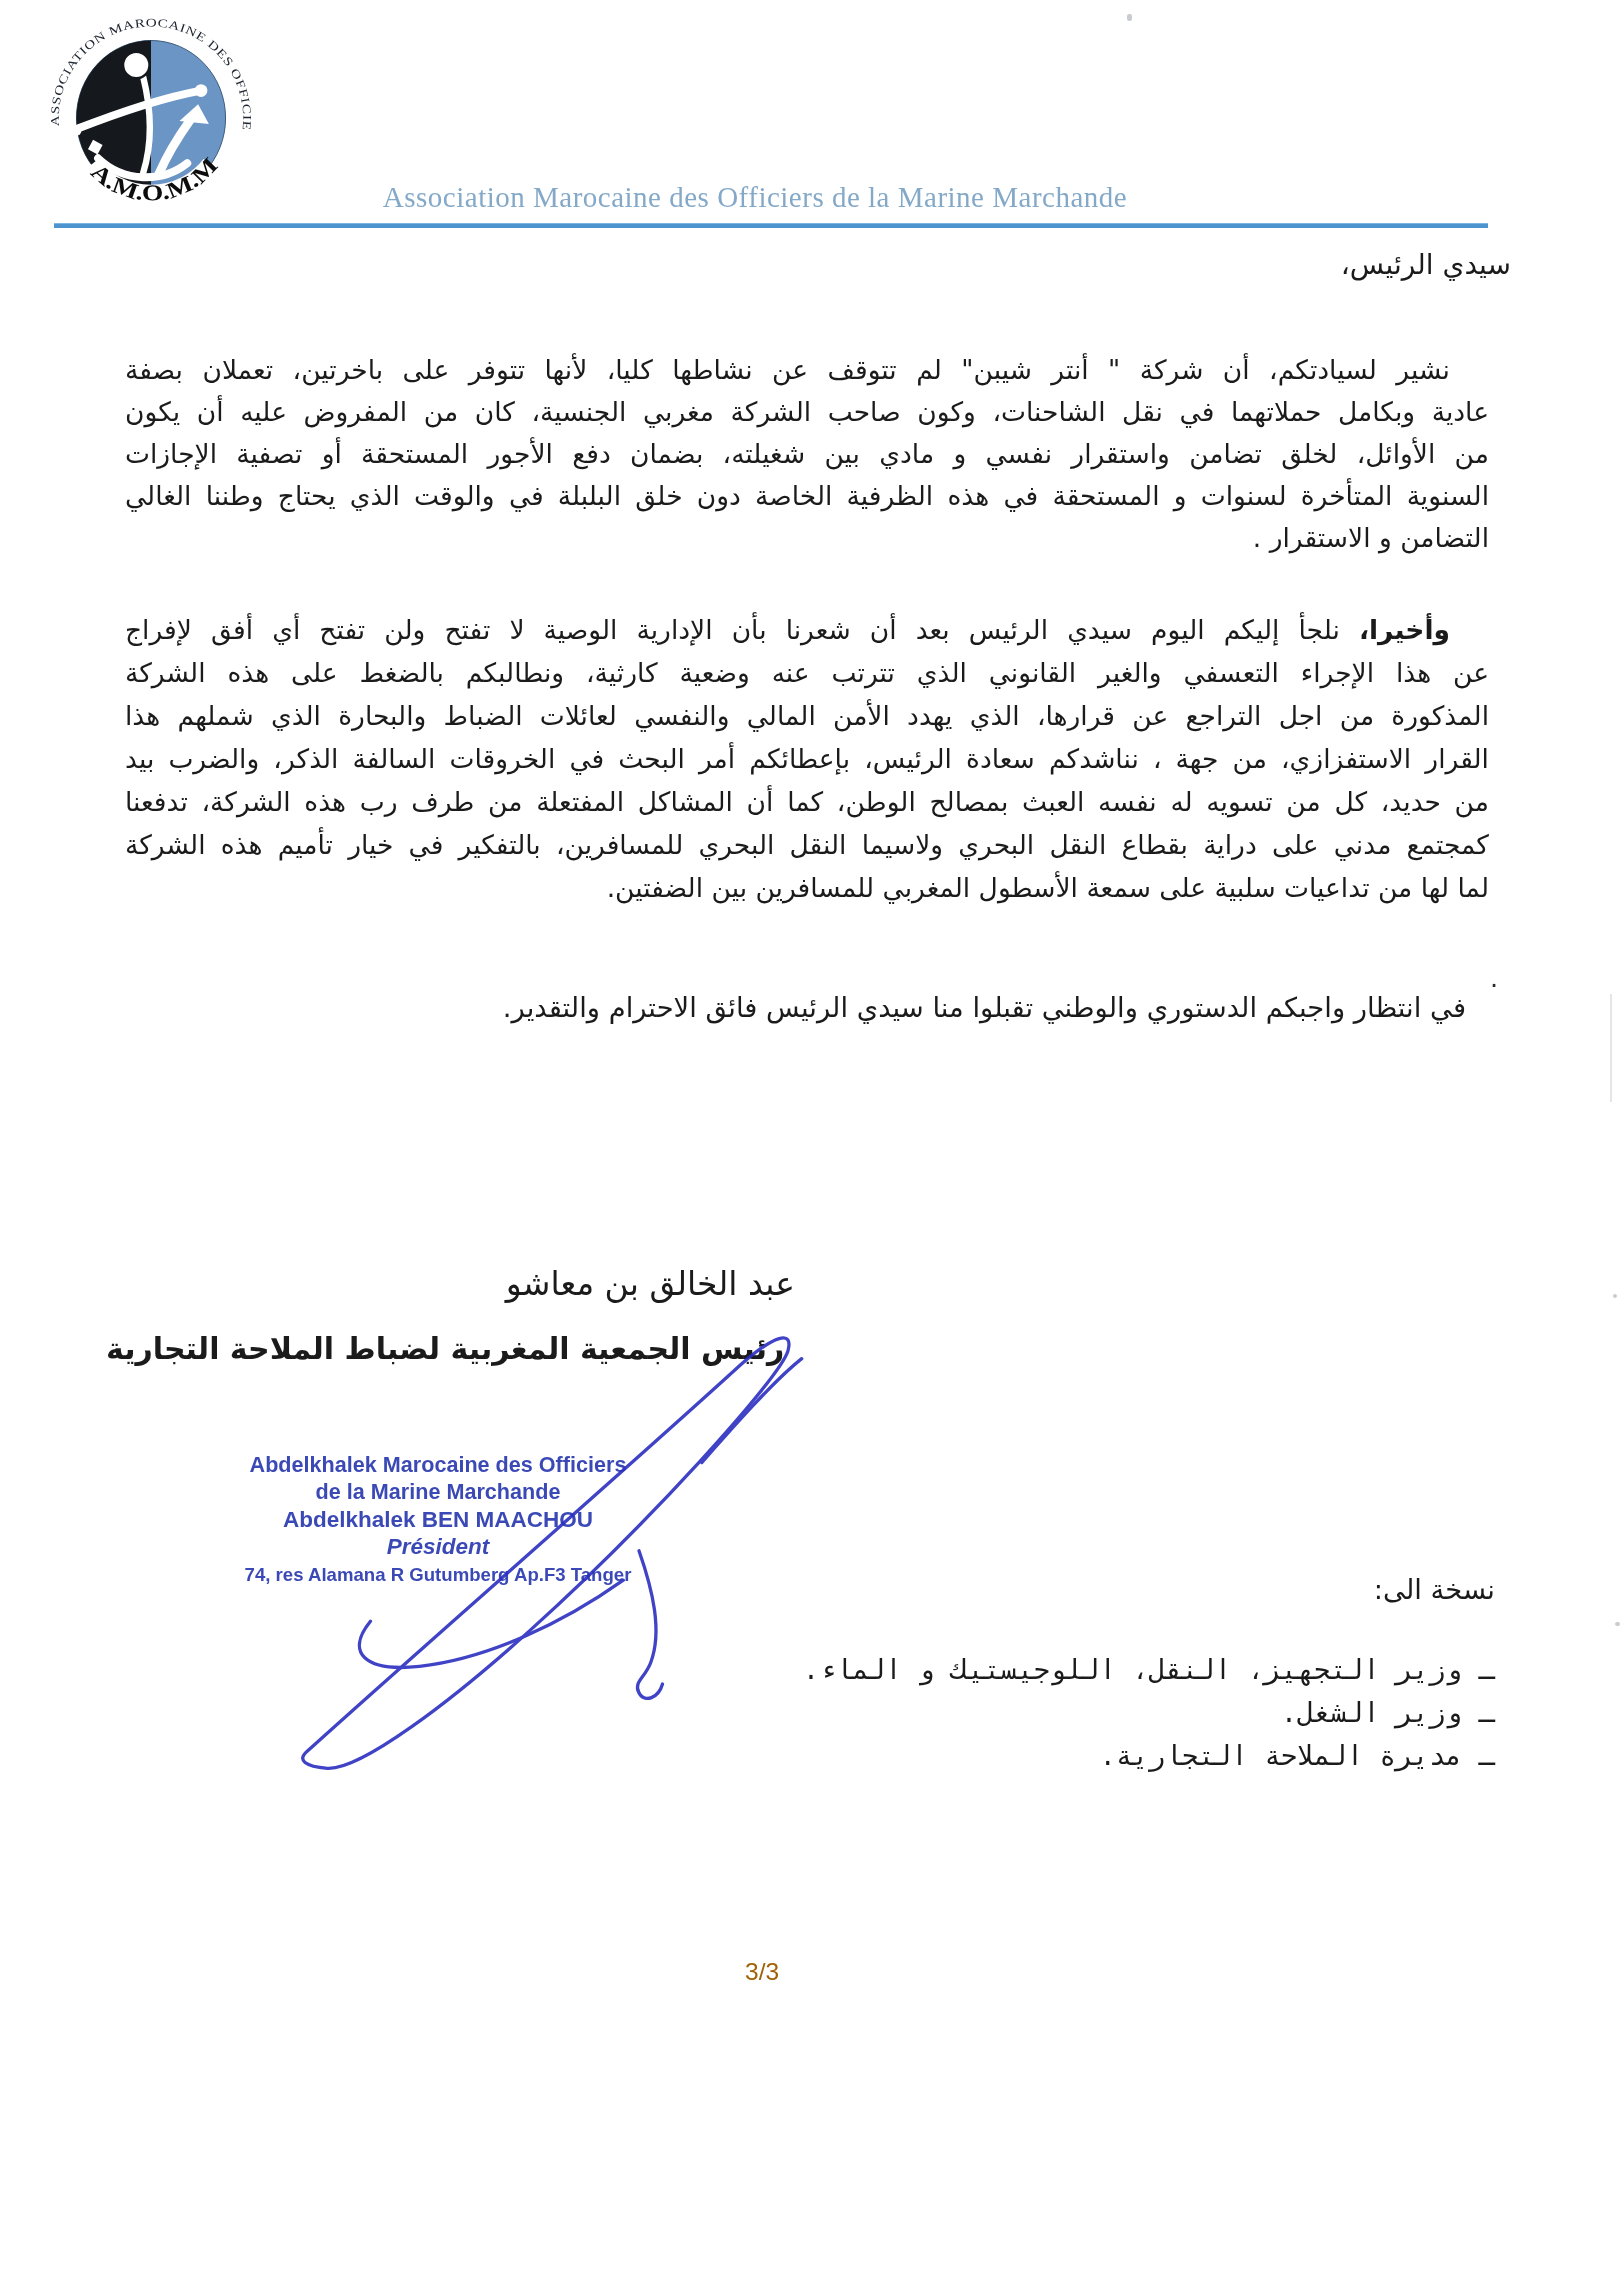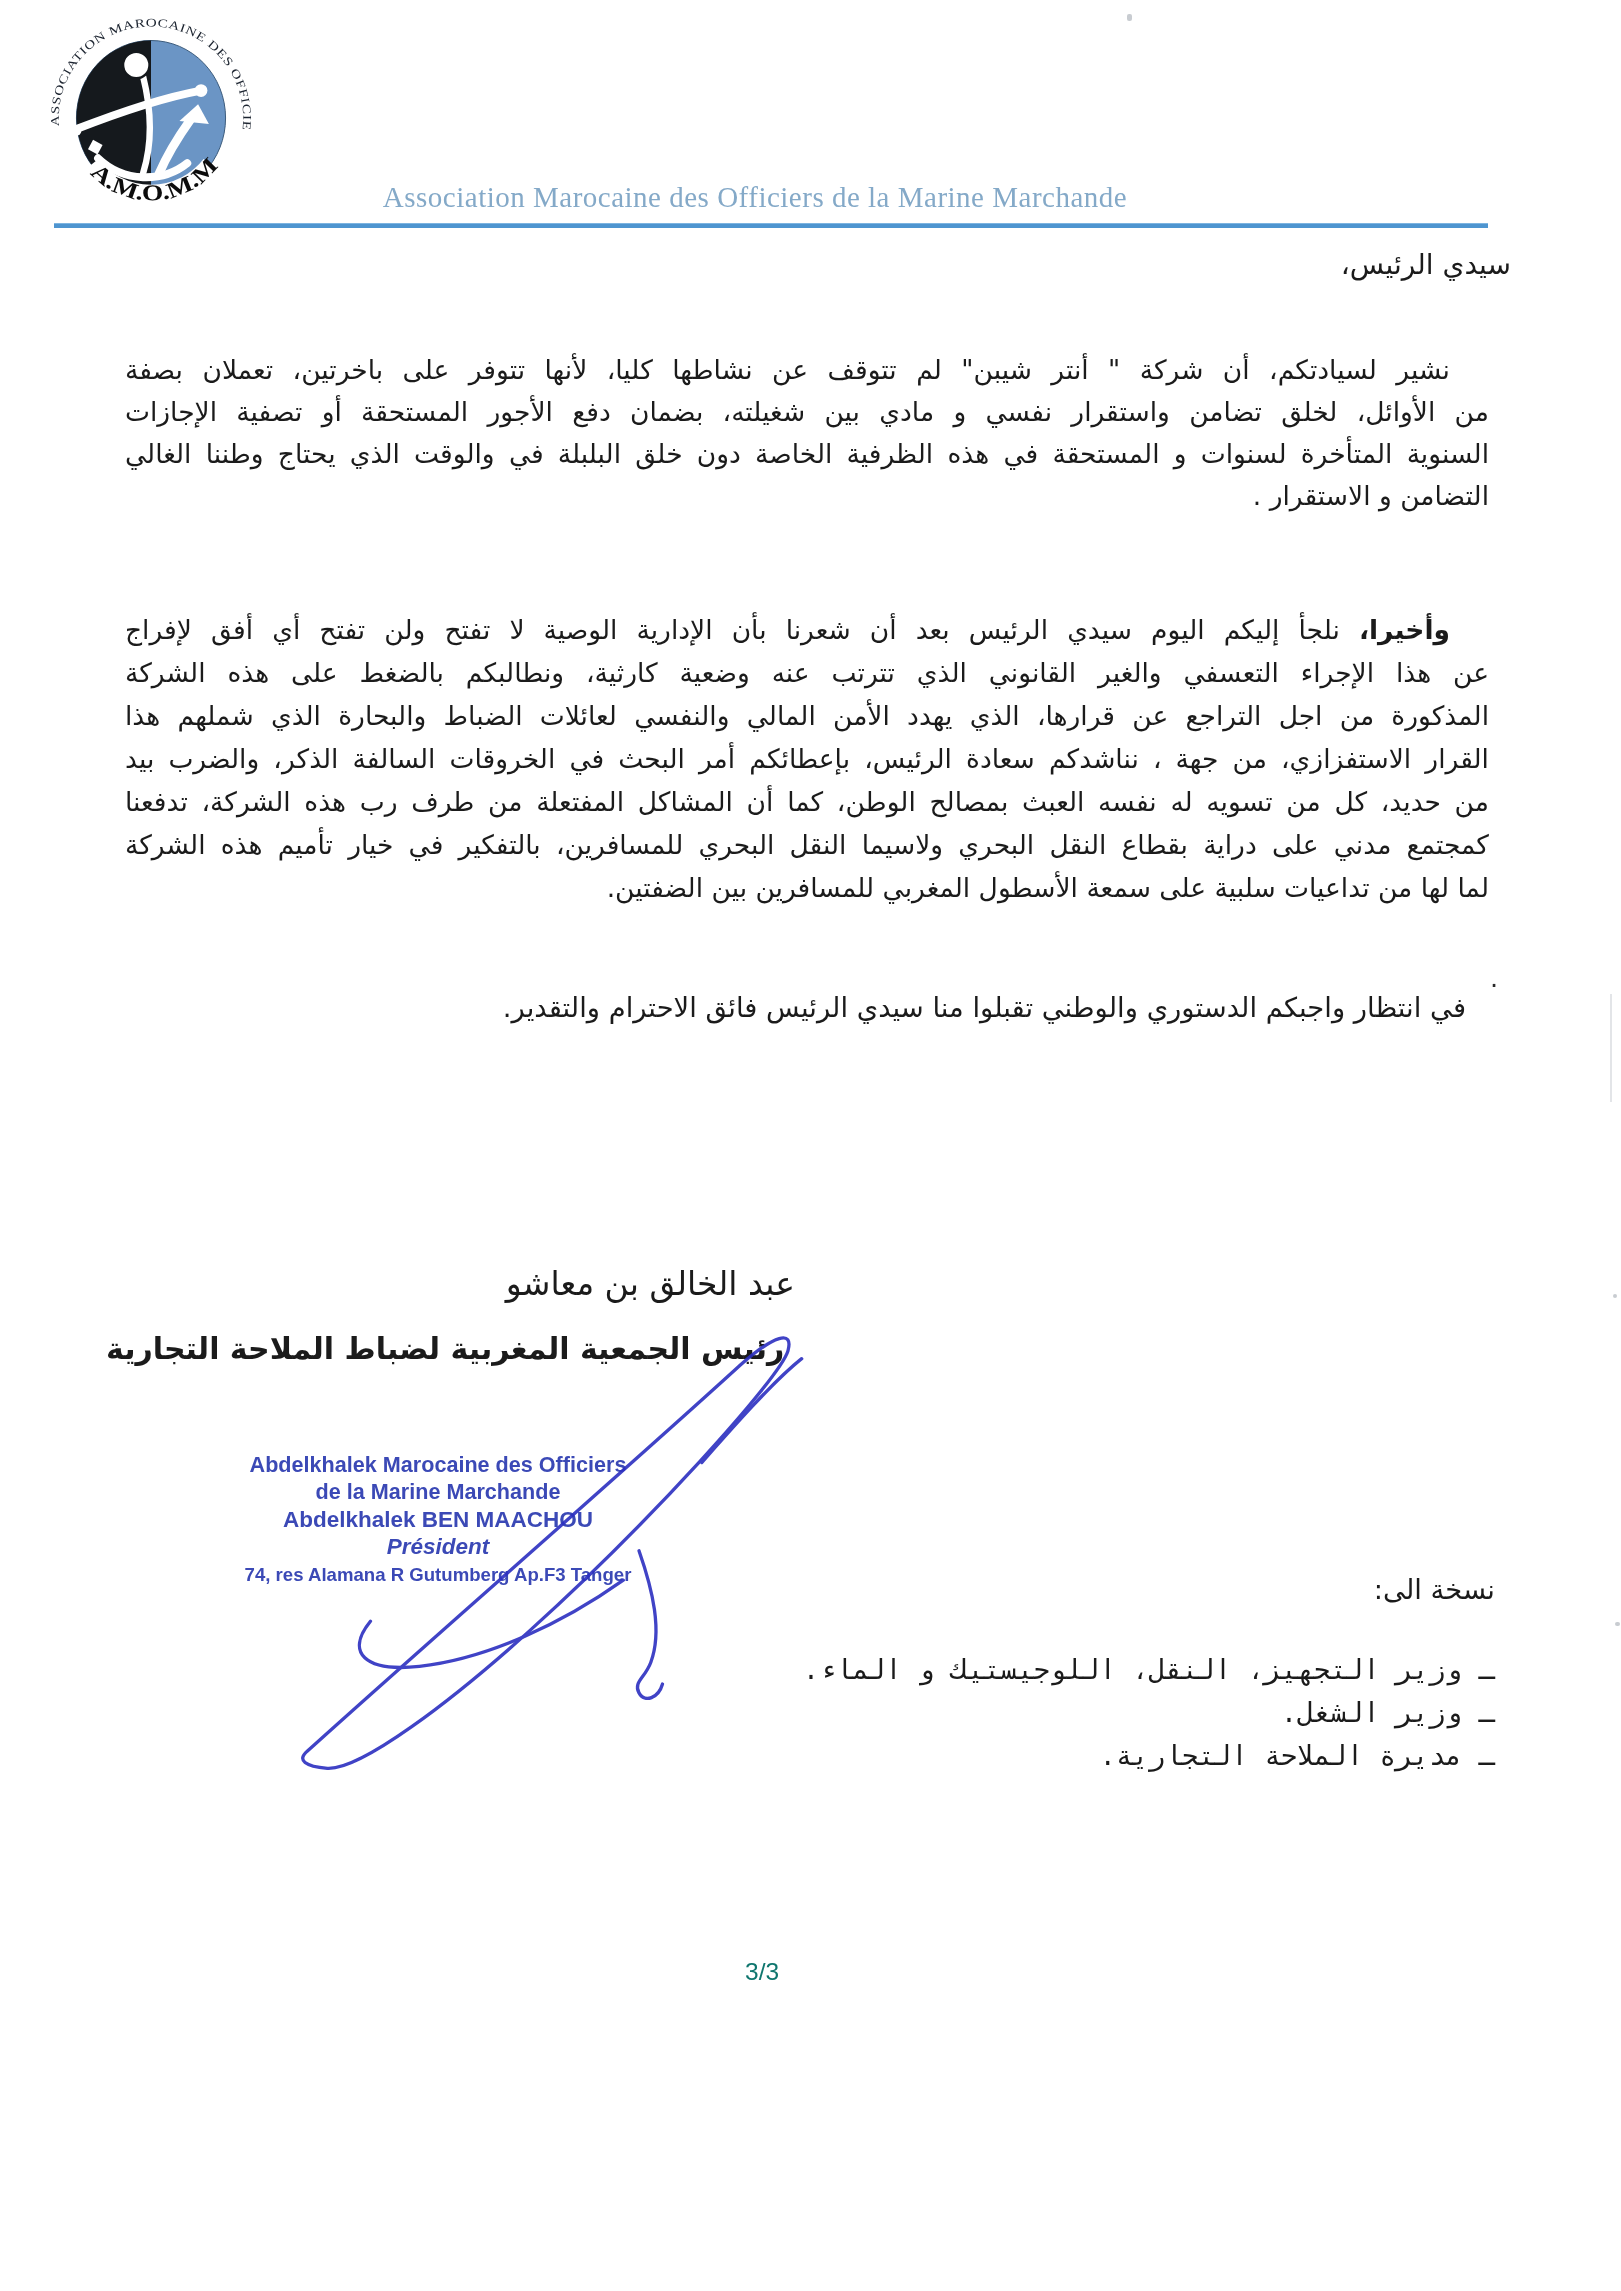--- a/index.html
+++ b/index.html
@@ -82,21 +82,21 @@
   .cc{
     position:absolute; right:126px; top:1568px;
     text-align:right; font-size:27.4px; line-height:43px;
   }
   .cc .cc-head{margin-bottom:39px;}
   .cc .cc-item{font-family:Liberation Mono, monospace;}
   
   .page-num{
     position:absolute; left:745px; top:1958px;
     font-family:"Liberation Sans", sans-serif;
-    font-size:24.5px; color:#0f766e;
+    font-size:24.5px; color:#a16207;
   }
   
   .speck{position:absolute; background:#9aa3ab; opacity:.55; border-radius:2px;}
   .edge-line{position:absolute; background:#c8ccd2; opacity:.5;}
 </style>
 </head>
 <body>
 
 <div class="page">
 
@@ -134,20 +134,21 @@
     </text>
   </svg>
 
   <div class="org-title">Association Marocaine des Officiers de la Marine Marchande</div>
   <div class="header-rule"></div>
 
   <div class="salutation ar">سيدي الرئيس،</div>
 
   <div class="para p1 ar">
     <div class="ln indent">نشير لسيادتكم، أن شركة " أنتر شيبن" لم تتوقف عن نشاطها كليا، لأنها تتوفر على باخرتين، تعملان بصفة</div>
+    <div class="ln">عادية وبكامل حملاتهما في نقل الشاحنات، وكون صاحب الشركة مغربي الجنسية، كان من المفروض عليه أن يكون</div>
     <div class="ln">من الأوائل، لخلق تضامن واستقرار نفسي و مادي بين شغيلته، بضمان دفع الأجور المستحقة أو تصفية الإجازات</div>
     <div class="ln">السنوية المتأخرة لسنوات و المستحقة في هذه الظرفية الخاصة دون خلق البلبلة في والوقت الذي يحتاج وطننا الغالي</div>
     <div class="ln para-end">التضامن و الاستقرار .</div>
   </div>
 
   <div class="para p2 ar">
     <div class="ln indent">
       <span class="lead-bold">وأخيرا،</span>
       <span>نلجأ إليكم اليوم  سيدي الرئيس  بعد أن شعرنا بأن الإدارية الوصية لا تفتح ولن تفتح أي أفق لإفراج</span>
     </div>

